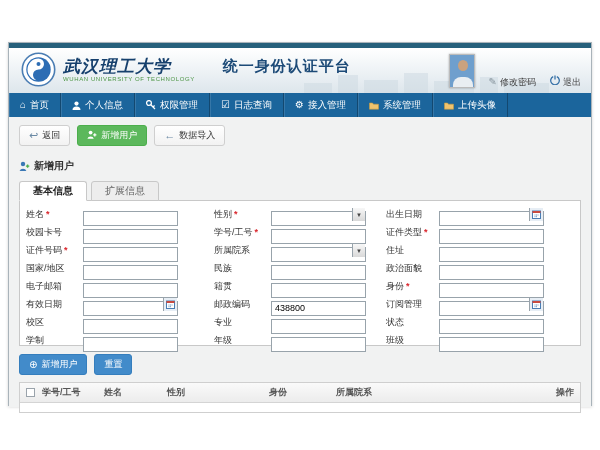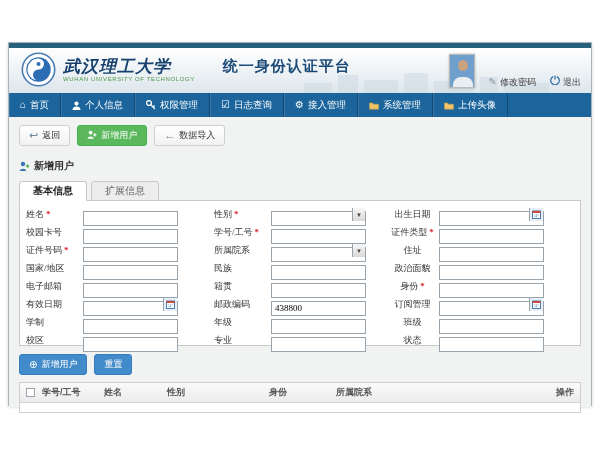--- a/index.html
+++ b/index.html
@@ -71,24 +71,24 @@
     color:#333; margin-bottom:8px; }
   .section-title .sicon { margin-right:4px; display:flex; }
 
   .tabs { display:flex; margin-bottom:-1px; position:relative; z-index:2; }
   .tab { height:20px; padding:0 13px; display:flex; align-items:center; font-size:10px;
     color:#666; background:#ededed; border:1px solid #c8c8c8; border-radius:3px 3px 0 0;
     margin-right:4px; cursor:pointer; }
   .tab.active { background:#fff; border-bottom-color:#fff; color:#222; font-weight:bold; }
 
   .panel { position:relative; z-index:1; background:#fff; border:1px solid #c8c8c8;
-    padding:6px 20px 4px 6px; height:146px;font-family:Liberation Serif, serif; }
+    padding:6px 20px 4px 6px; height:146px; }
   .frow { display:flex; align-items:center; margin-bottom:3px; }
   .flabel { font-size:9px; color:#333; white-space:nowrap; }
-  .l1 { width:57px; } .l2 { width:57px; } .l3 { width:53px;text-align:center; }
+  .l1 { width:57px; } .l2 { width:57px; } .l3 { width:53px; }
   .c1 { width:95px; margin-right:36px; } .c2 { width:95px; margin-right:20px; }
   .c3 { width:105px; }
   .ctl { position:relative; height:15px; }
   .ctl input { width:100%; height:15px; border:1px solid #98a3ab; background:#fff;
     font-size:9px; padding:0 3px; font-family:inherit; }
   .ctl.select input { padding-right:15px; }
   .dd { position:absolute; right:1px; top:1px; width:13px; height:13px;
     background:linear-gradient(#f7f7f7,#d9d9d9); border-left:1px solid #98a3ab;
     font-size:6px; color:#444; display:flex; align-items:center; justify-content:center;
     cursor:pointer; }
@@ -310,34 +310,34 @@
         <span class="ctl c3"><input value="" style=""><span class="cal">
               <svg width="9" height="9" viewBox="0 0 9 9">
                 <rect x="0.5" y="1" width="8" height="7.5" fill="#fff" stroke="#4a7db3"></rect>
                 <rect x="0.5" y="1" width="8" height="2" fill="#c94a3f"></rect>
                 <path d="M2.5 5h1M4 5h1M5.5 5h1M2.5 6.7h1M4 6.7h1" stroke="#4a7db3" stroke-width="0.8"></path>
               </svg>
             </span></span>
       </div>
 
       <div class="frow">
+        <span class="flabel l1">校区</span>
+        <span class="ctl c1"><input value="" style=""></span>
+        <span class="flabel l2">专业</span>
+        <span class="ctl c2"><input value="" style=""></span>
+        <span class="flabel l3">状态</span>
+        <span class="ctl c3"><input value="" style=""></span>
+      </div>
+
+      <div class="frow">
         <span class="flabel l1">学制</span>
         <span class="ctl c1"><input value="" style=""></span>
         <span class="flabel l2">年级</span>
         <span class="ctl c2"><input value="" style=""></span>
         <span class="flabel l3">班级</span>
-        <span class="ctl c3"><input value="" style=""></span>
-      </div>
-
-      <div class="frow">
-        <span class="flabel l1">校区</span>
-        <span class="ctl c1"><input value="" style=""></span>
-        <span class="flabel l2">专业</span>
-        <span class="ctl c2"><input value="" style=""></span>
-        <span class="flabel l3">状态</span>
         <span class="ctl c3"><input value="" style=""></span>
       </div>
 
     </div>
 
     <div class="actions">
       <div class="btn blue">
         <span class="gly">⊕</span>
         <span>新增用户</span>
       </div>

